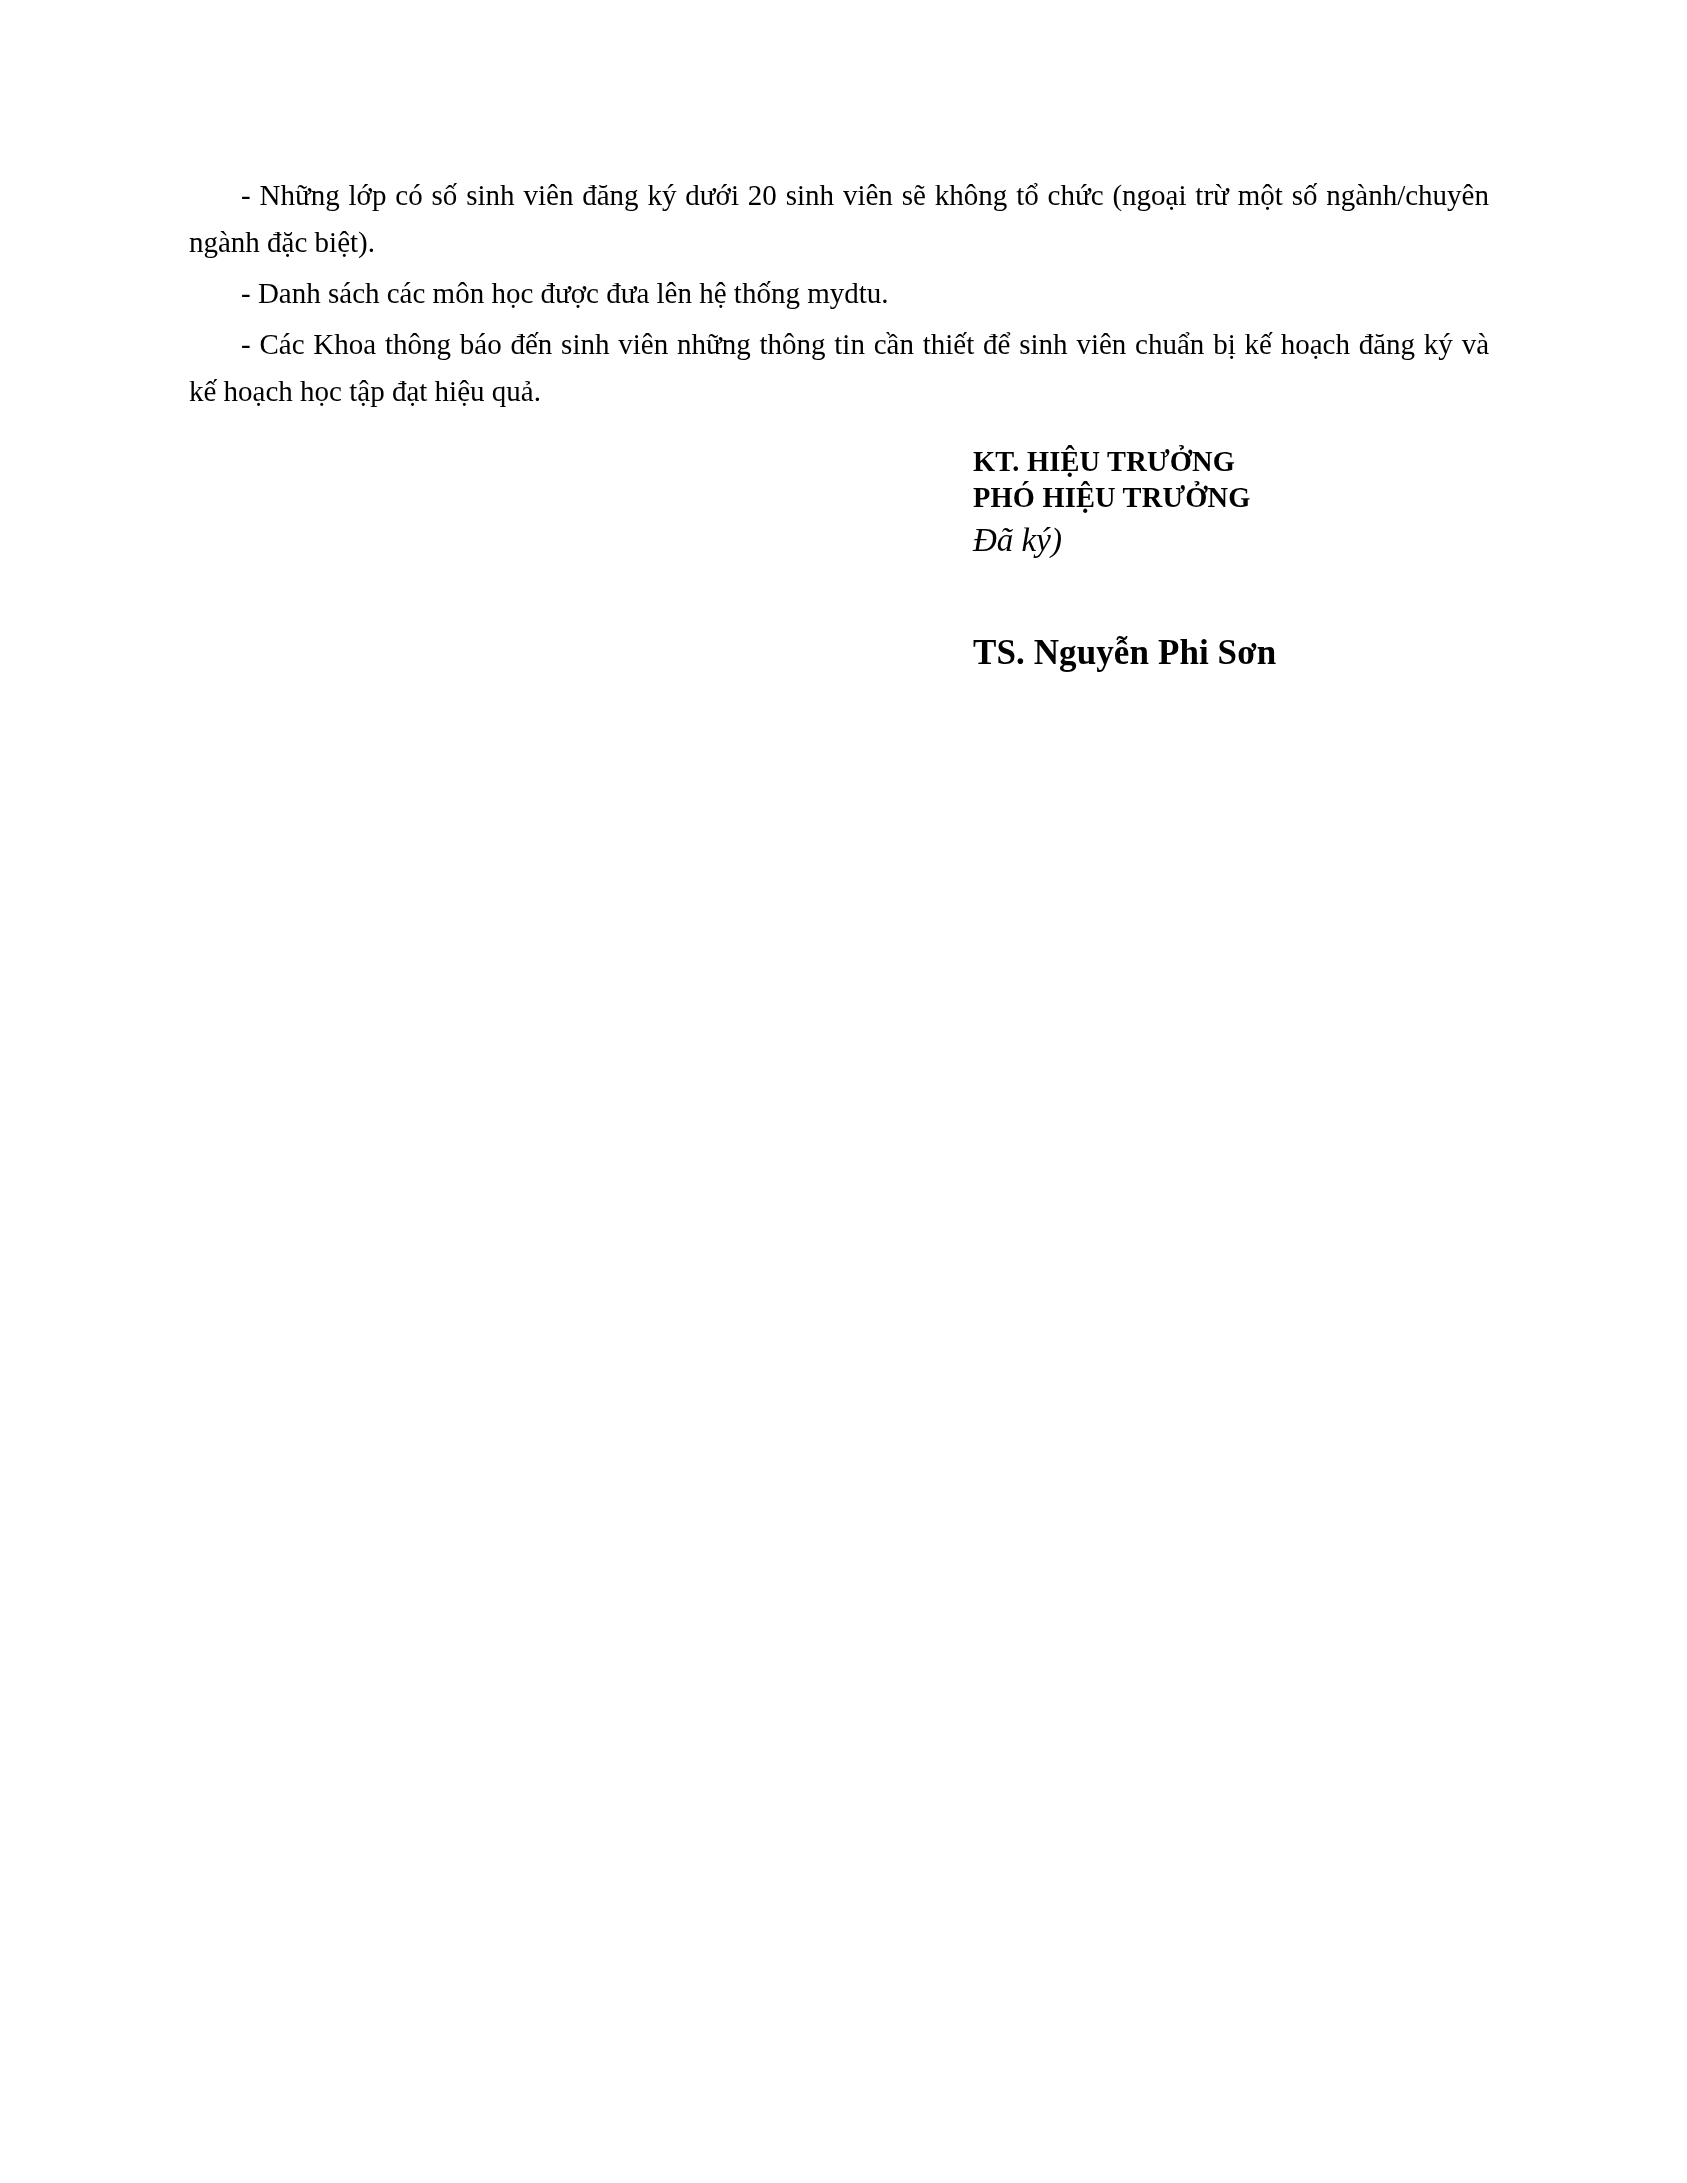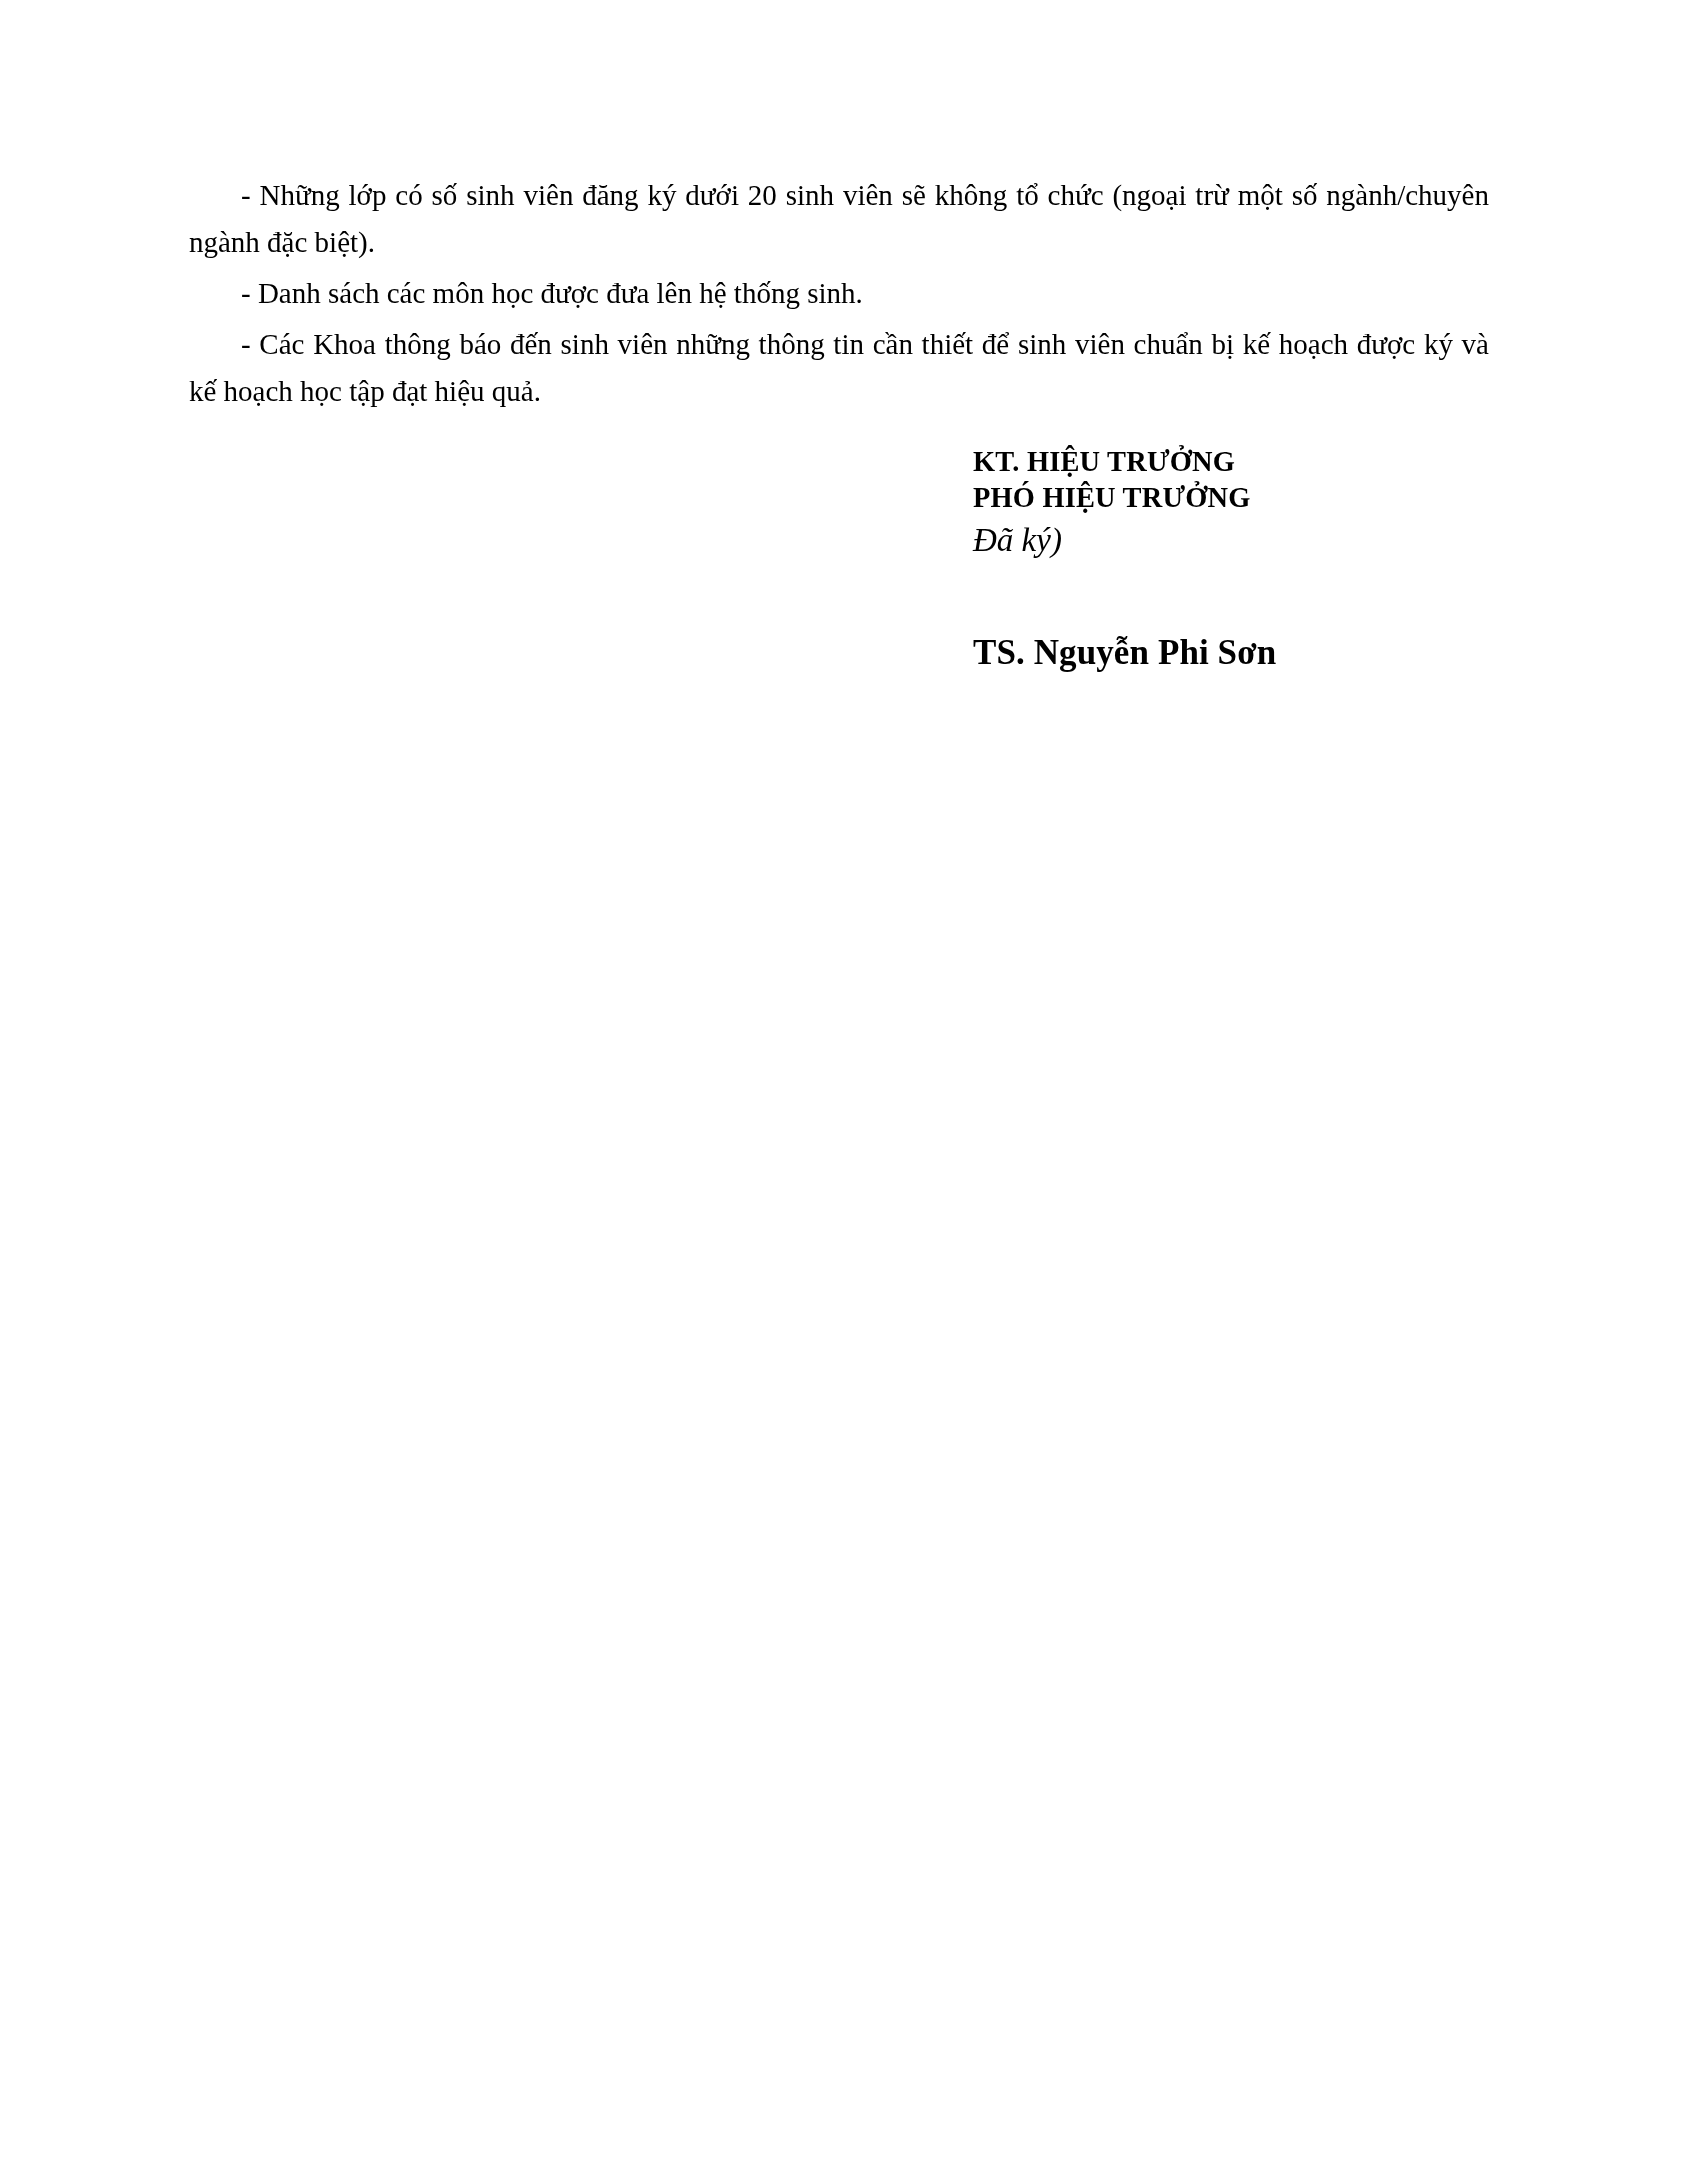--- a/index.html
+++ b/index.html
@@ -60,22 +60,22 @@
     letter-spacing: 0.1px;
   }
 </style>
 </head>
 <body>
 
 <div class="page">
 
   <div class="body-text">
     <p class="para">- Những lớp có số sinh viên đăng ký dưới 20 sinh viên sẽ không tổ chức (ngoại trừ một số ngành/chuyên ngành đặc biệt).</p>
-    <p class="para">- Danh sách các môn học được đưa lên hệ thống sinh.</p>
-    <p class="para">- Các Khoa thông báo đến sinh viên những thông tin cần thiết để sinh viên chuẩn bị kế hoạch được ký và kế hoạch học tập đạt hiệu quả.</p>
+    <p class="para">- Danh sách các môn học được đưa lên hệ thống mydtu.</p>
+    <p class="para">- Các Khoa thông báo đến sinh viên những thông tin cần thiết để sinh viên chuẩn bị kế hoạch đăng ký và kế hoạch học tập đạt hiệu quả.</p>
   </div>
 
   <div class="signature-block">
     <div class="signature-inner">
       <div class="sig-title">KT. HIỆU TRƯỞNG</div>
       <div class="sig-title">PHÓ HIỆU TRƯỞNG</div>
       <div class="sig-note">Đã ký)</div>
       <div class="sig-name">TS. Nguyễn Phi Sơn</div>
     </div>
   </div>

